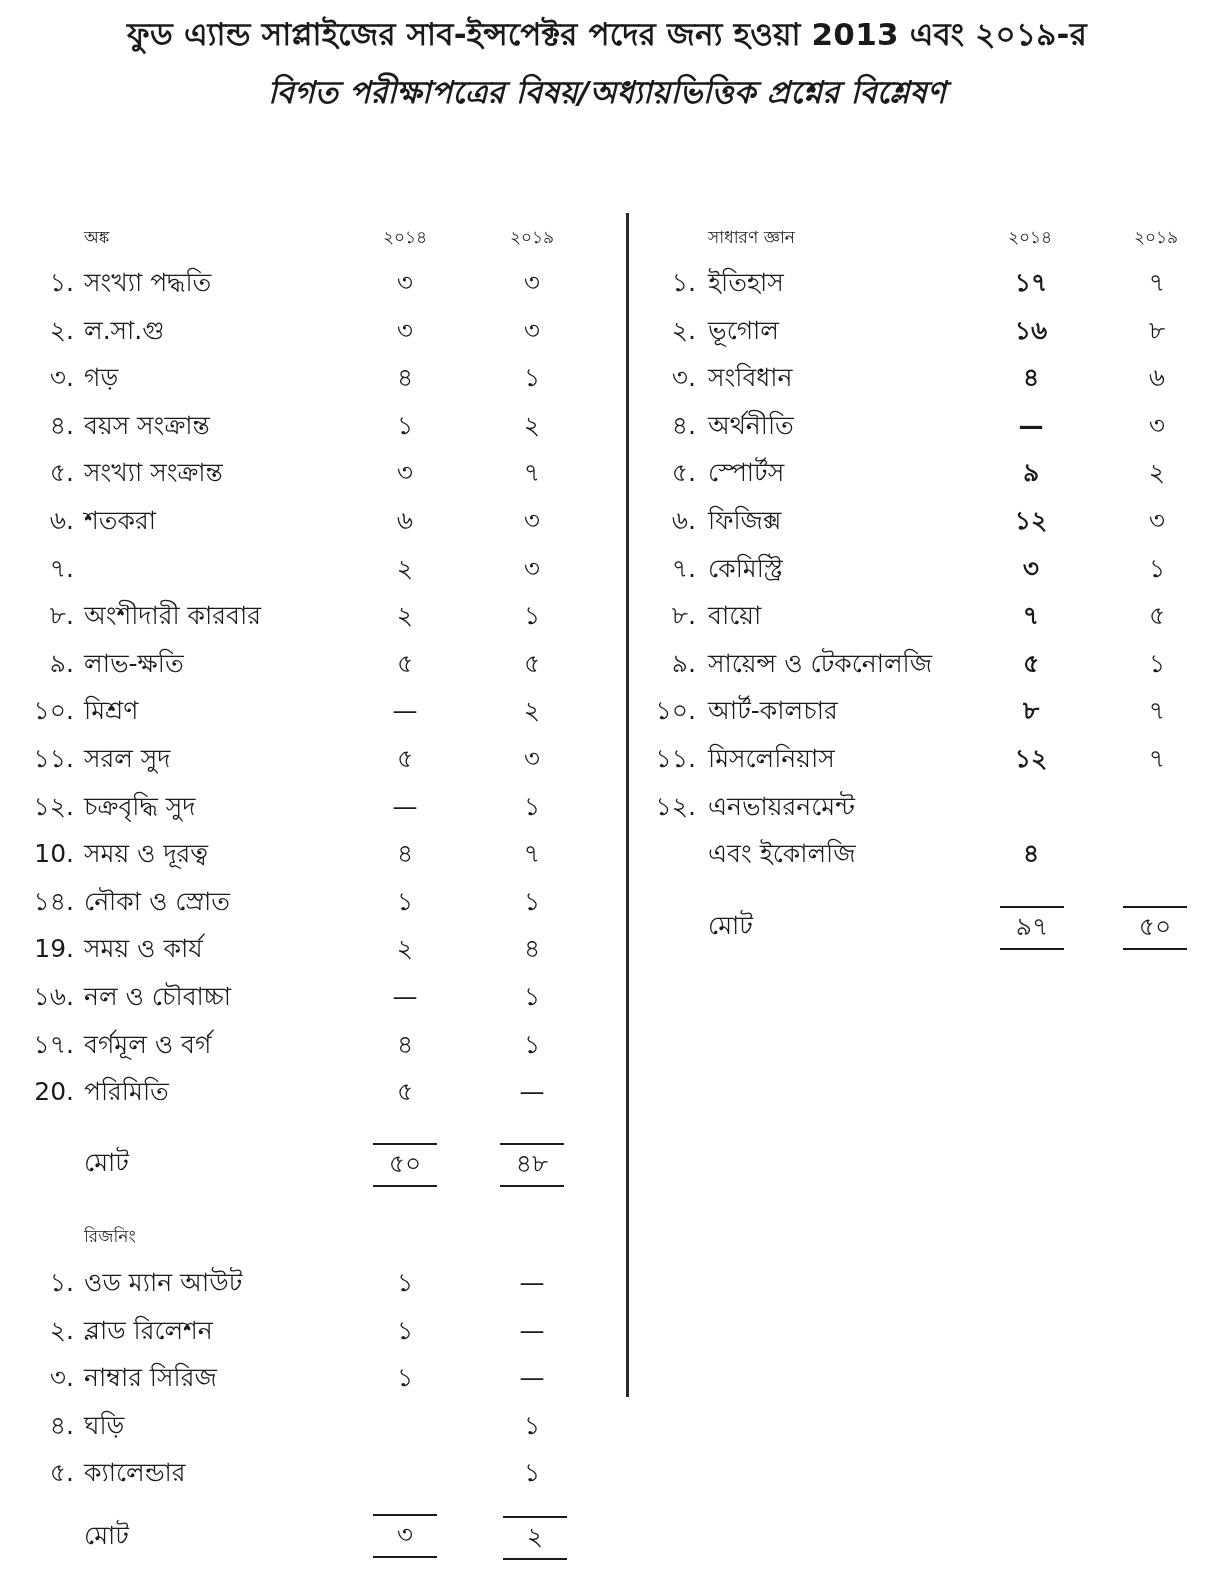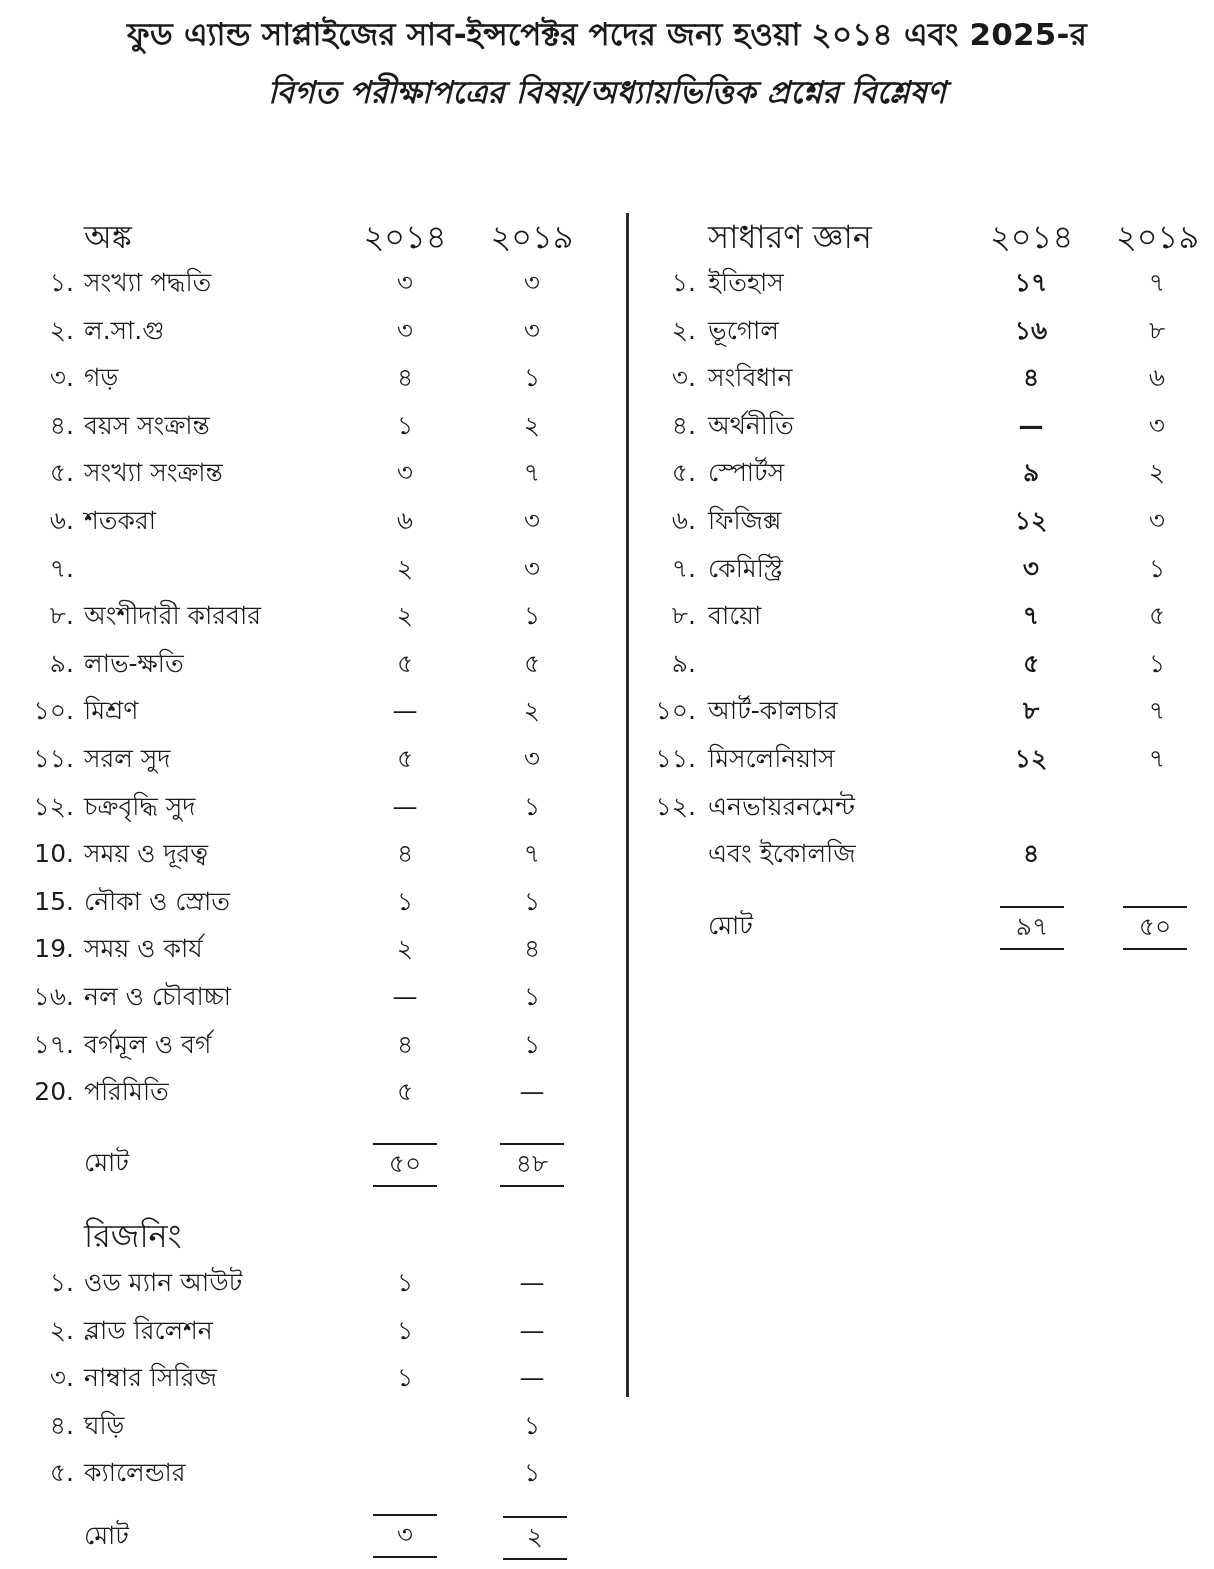--- a/index.html
+++ b/index.html
@@ -17,21 +17,21 @@
 
     .divider {
       position: absolute; left: 626px; top: 213px; width: 3px; height: 1184px;
       background: #2a2a2a;
     }
 
     .row { position: absolute; height: 40px; line-height: 40px; font-size: 25px; white-space: nowrap; }
     .num { position: absolute; text-align: right; }
     .label { position: absolute; }
     .val { position: absolute; text-align: center; width: 70px; }
-    .hdr { font-size: 32px; }
+    .hdr { font-size: 17px; }
 
     
     .L .num { left: 0; width: 74px; }
     .L .label { left: 84px; }
     .L .v1 { left: 370px; }
     .L .v2 { left: 497px; }
     .L { left: 0; width: 610px; }
 
     
     .R { left: 640px; width: 574px; }
@@ -46,21 +46,21 @@
 
     .total-box {
       position: absolute; width: 64px; height: 40px; text-align: center;
       border-top: 2px solid #1a1a1a; border-bottom: 2px solid #1a1a1a;
       line-height: 38px; font-size: 25px;
     }
   </style>
 </head>
 <body>
 
-<div class="title l1">ফুড এ্যান্ড সাপ্লাইজের সাব-ইন্সপেক্টর পদের জন্য হওয়া ২০১৪ এবং 2025-র</div>
+<div class="title l1">ফুড এ্যান্ড সাপ্লাইজের সাব-ইন্সপেক্টর পদের জন্য হওয়া 2013 এবং ২০১৯-র</div>
 <div class="title l2">বিগত পরীক্ষাপত্রের বিষয়/অধ্যায়ভিত্তিক প্রশ্নের বিশ্লেষণ</div>
 
 <div class="divider"></div>
 
 <div>
   <div class="row L hdr" style="top:217px">
     <span class="label">অঙ্ক</span>
     <span class="val hv1">২০১৪</span>
     <span class="val hv2">২০১৯</span>
   </div>
@@ -136,21 +136,21 @@
       <span class="val v1">—</span>
       <span class="val v2">১</span>
     </div>
   <div class="row L" style="top:834px">
       <span class="num">10.</span>
       <span class="label"> সময় ও দূরত্ব</span>
       <span class="val v1">৪</span>
       <span class="val v2">৭</span>
     </div>
   <div class="row L" style="top:882px">
-      <span class="num">15.</span>
+      <span class="num">১৪.</span>
       <span class="label">নৌকা ও স্রোত</span>
       <span class="val v1">১</span>
       <span class="val v2">১</span>
     </div>
   <div class="row L" style="top:929px">
       <span class="num">19.</span>
       <span class="label">সময় ও কার্য</span>
       <span class="val v1">২</span>
       <span class="val v2">৪</span>
     </div>
@@ -273,20 +273,21 @@
       <span class="val v2">১</span>
     </div>
   <div class="row R" style="top:596px">
       <span class="num">৮.</span>
       <span class="label">বায়ো</span>
       <span class="val v1">৭</span>
       <span class="val v2">৫</span>
     </div>
   <div class="row R" style="top:644px">
       <span class="num">৯.</span>
+      <span class="label">সায়েন্স ও টেকনোলজি</span>
       <span class="val v1">৫</span>
       <span class="val v2">১</span>
     </div>
   <div class="row R" style="top:691px">
       <span class="num">১০.</span>
       <span class="label">আর্ট-কালচার</span>
       <span class="val v1">৮</span>
       <span class="val v2">৭</span>
     </div>
   <div class="row R" style="top:739px">

